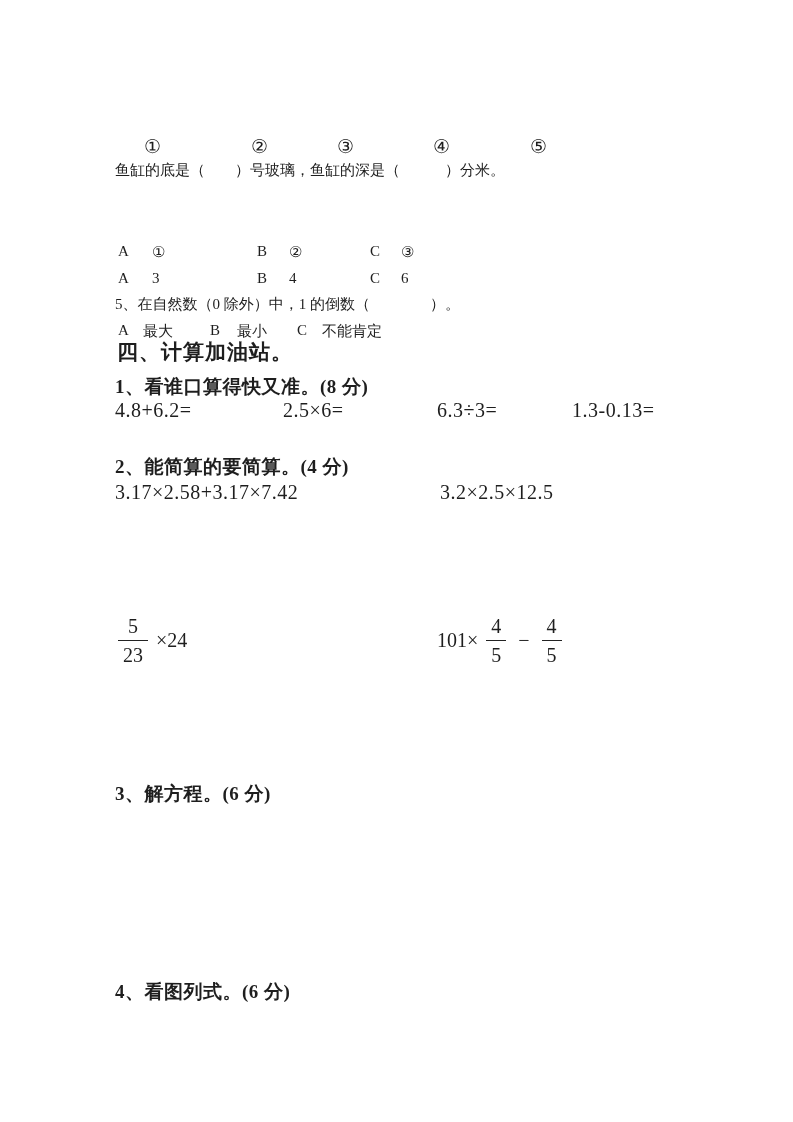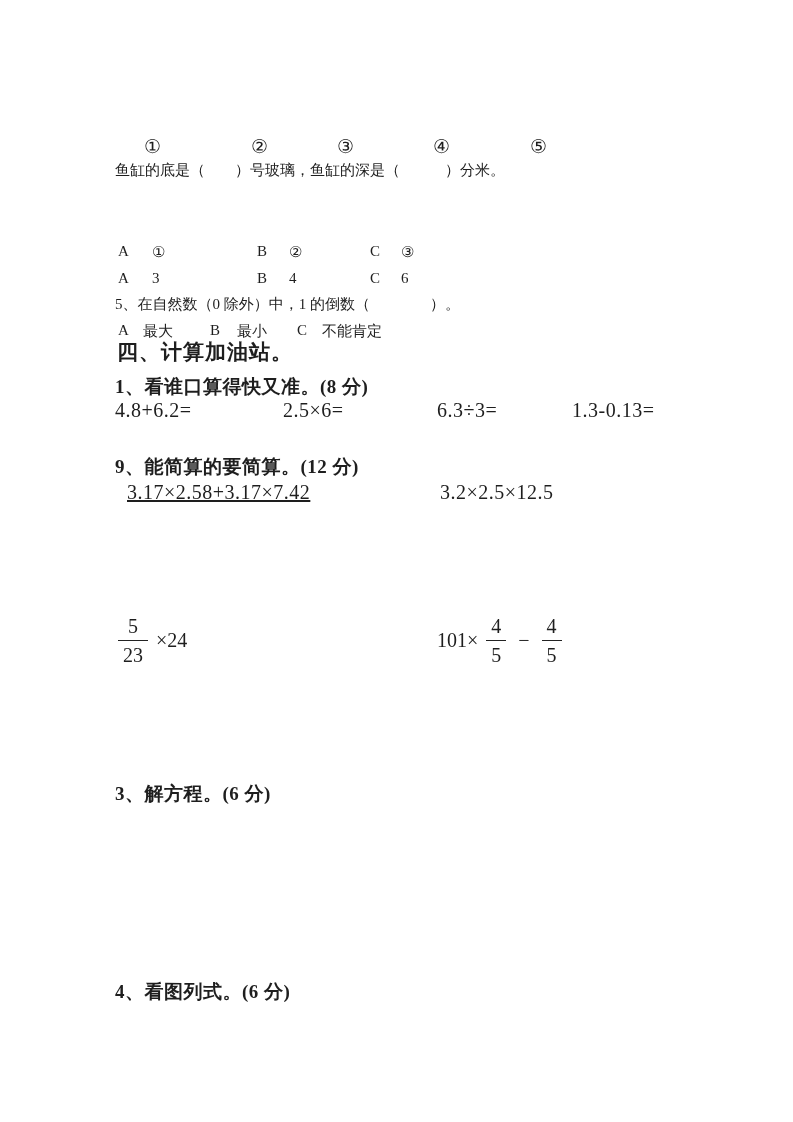--- a/index.html
+++ b/index.html
@@ -107,24 +107,24 @@
   <div class="abs sub-heading" style="left:115px; top:374px;">1、看谁口算得快又准。(8 分)</div>
 
   <div class="row math" style="top:399px;padding-left:37px;">
     <span style="left:115px;">4.8+6.2=</span>
     <span style="left:283px;">2.5×6=</span>
     <span style="left:437px;">6.3÷3=</span>
     <span style="left:572px;">1.3-0.13=</span>
   </div>
 
 
-  <div class="abs sub-heading" style="left:115px; top:454px;">9、能简算的要简算。(12 分)</div>
+  <div class="abs sub-heading" style="left:115px; top:454px;">2、能简算的要简算。(4 分)</div>
 
   <div class="row math" style="top:481px;">
-    <span style="left:127px;text-decoration:underline;">3.17×2.58+3.17×7.42</span>
+    <span style="left:115px;">3.17×2.58+3.17×7.42</span>
     <span style="left:440px;text-align:center;">3.2×2.5×12.5</span>
   </div>
 
   <div class="abs frac-group" style="left:118px; top:616px;">
     <span class="frac">
       <span class="num">5</span>
       <span class="den">23</span>
     </span>
     <span>×24</span>
   </div>

